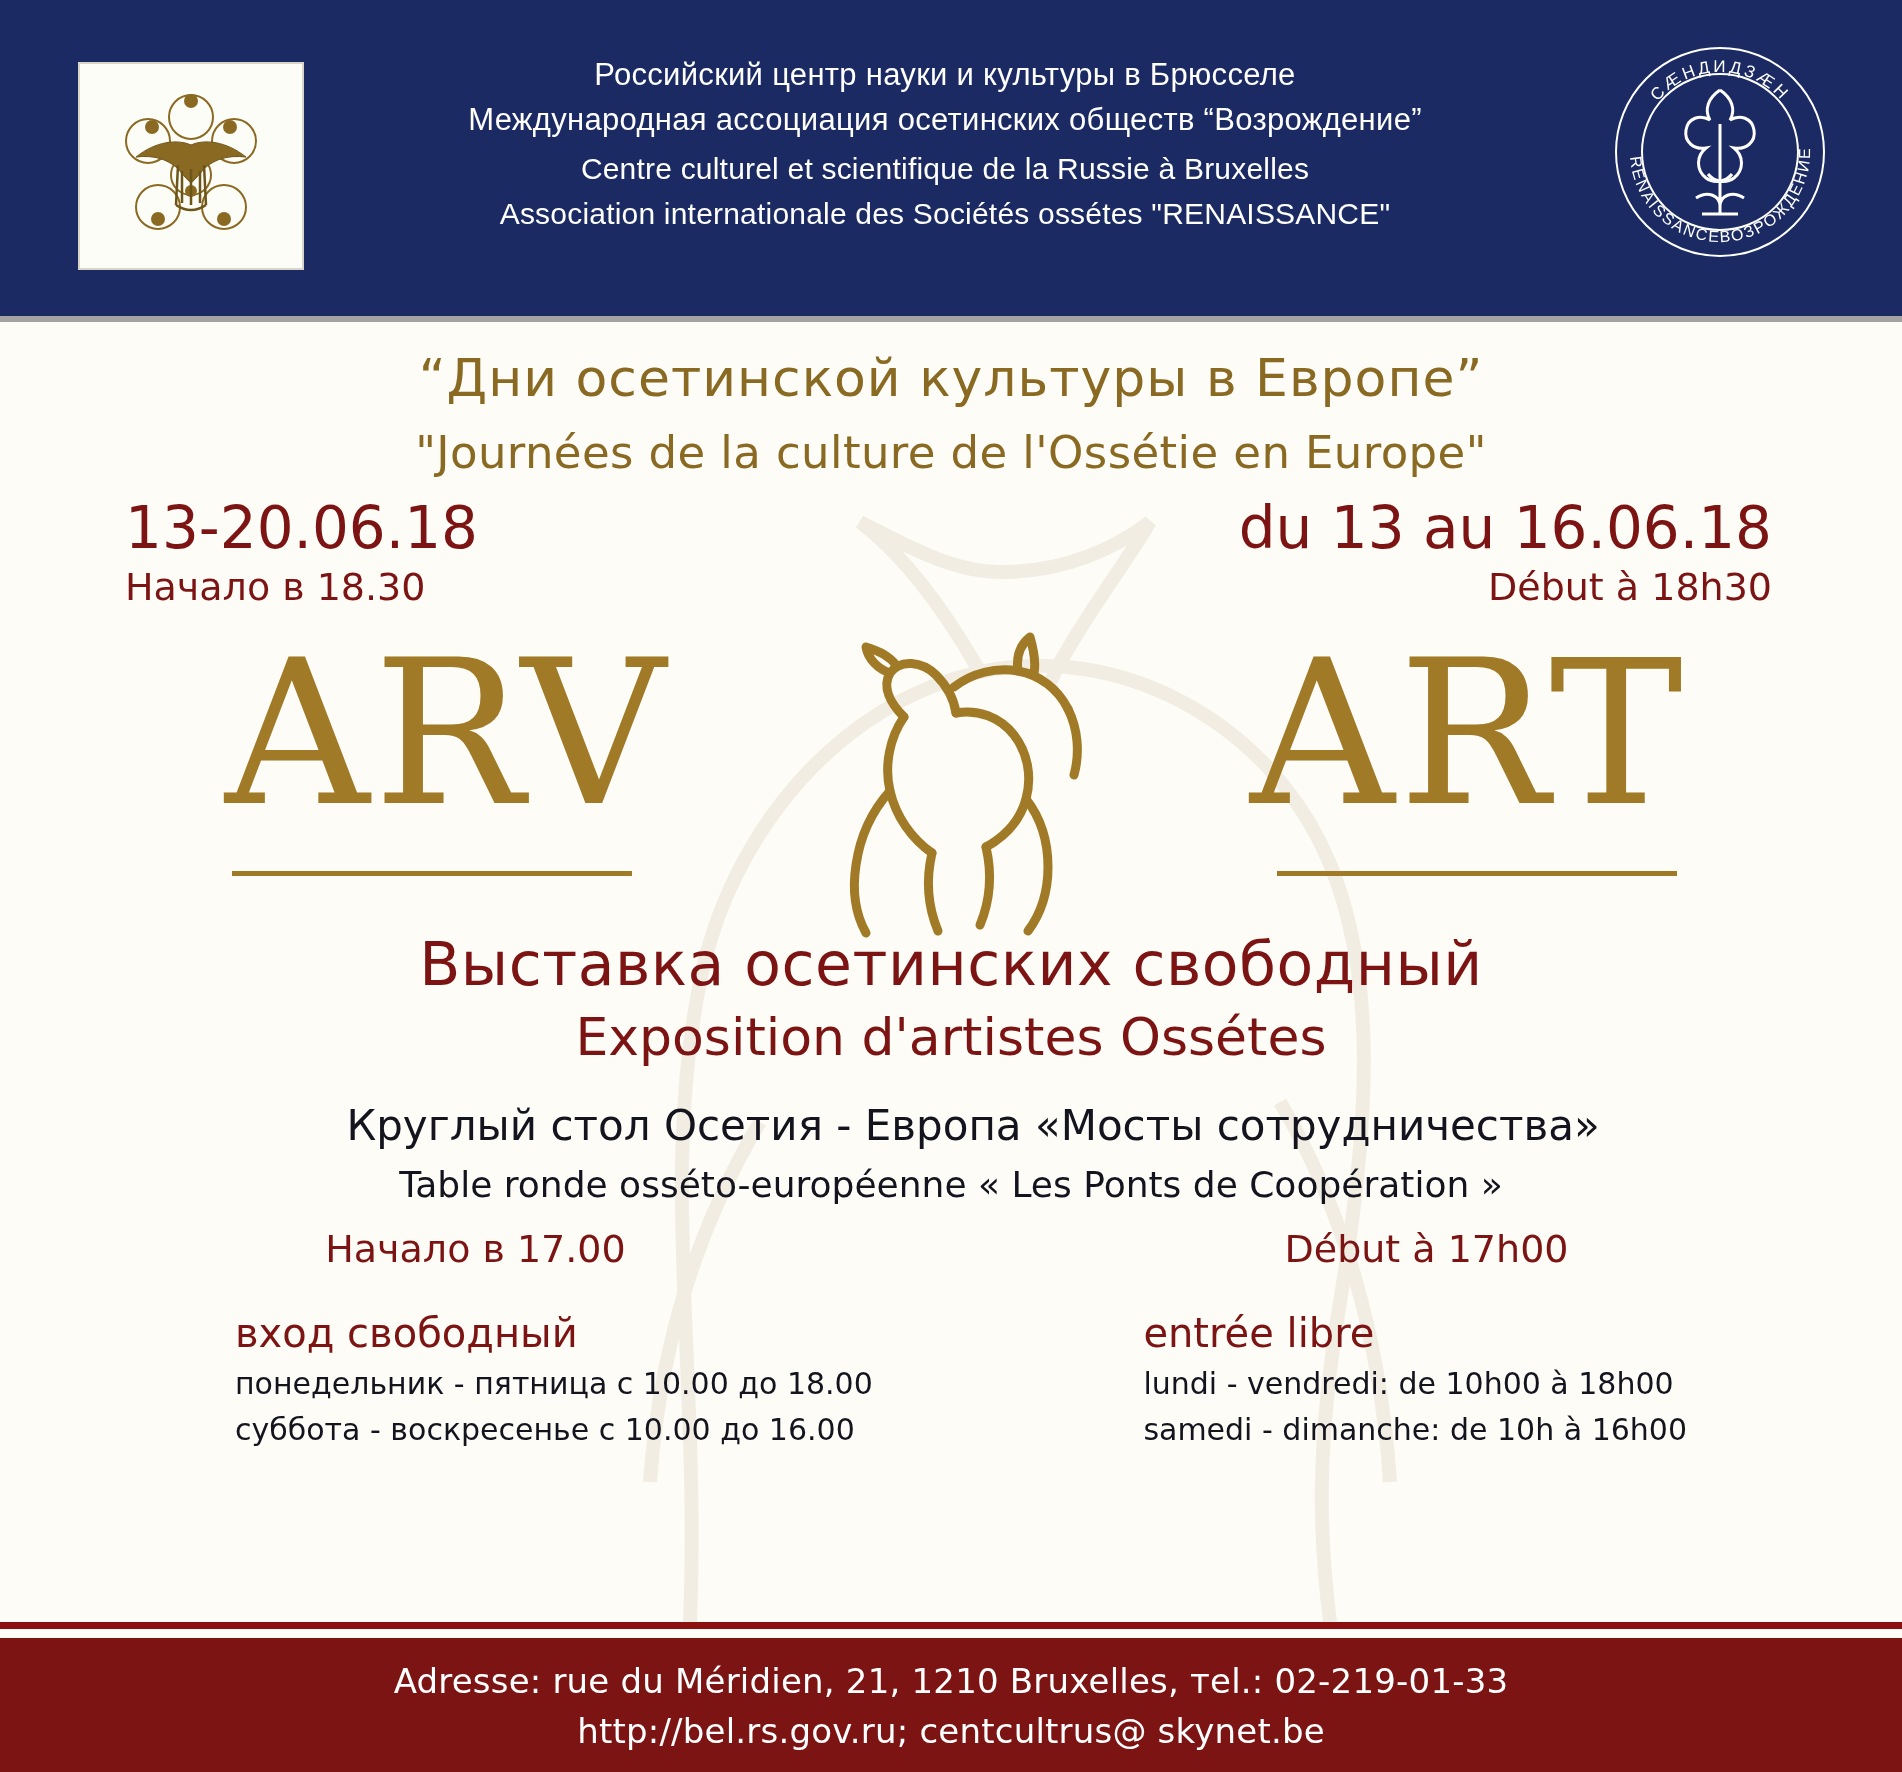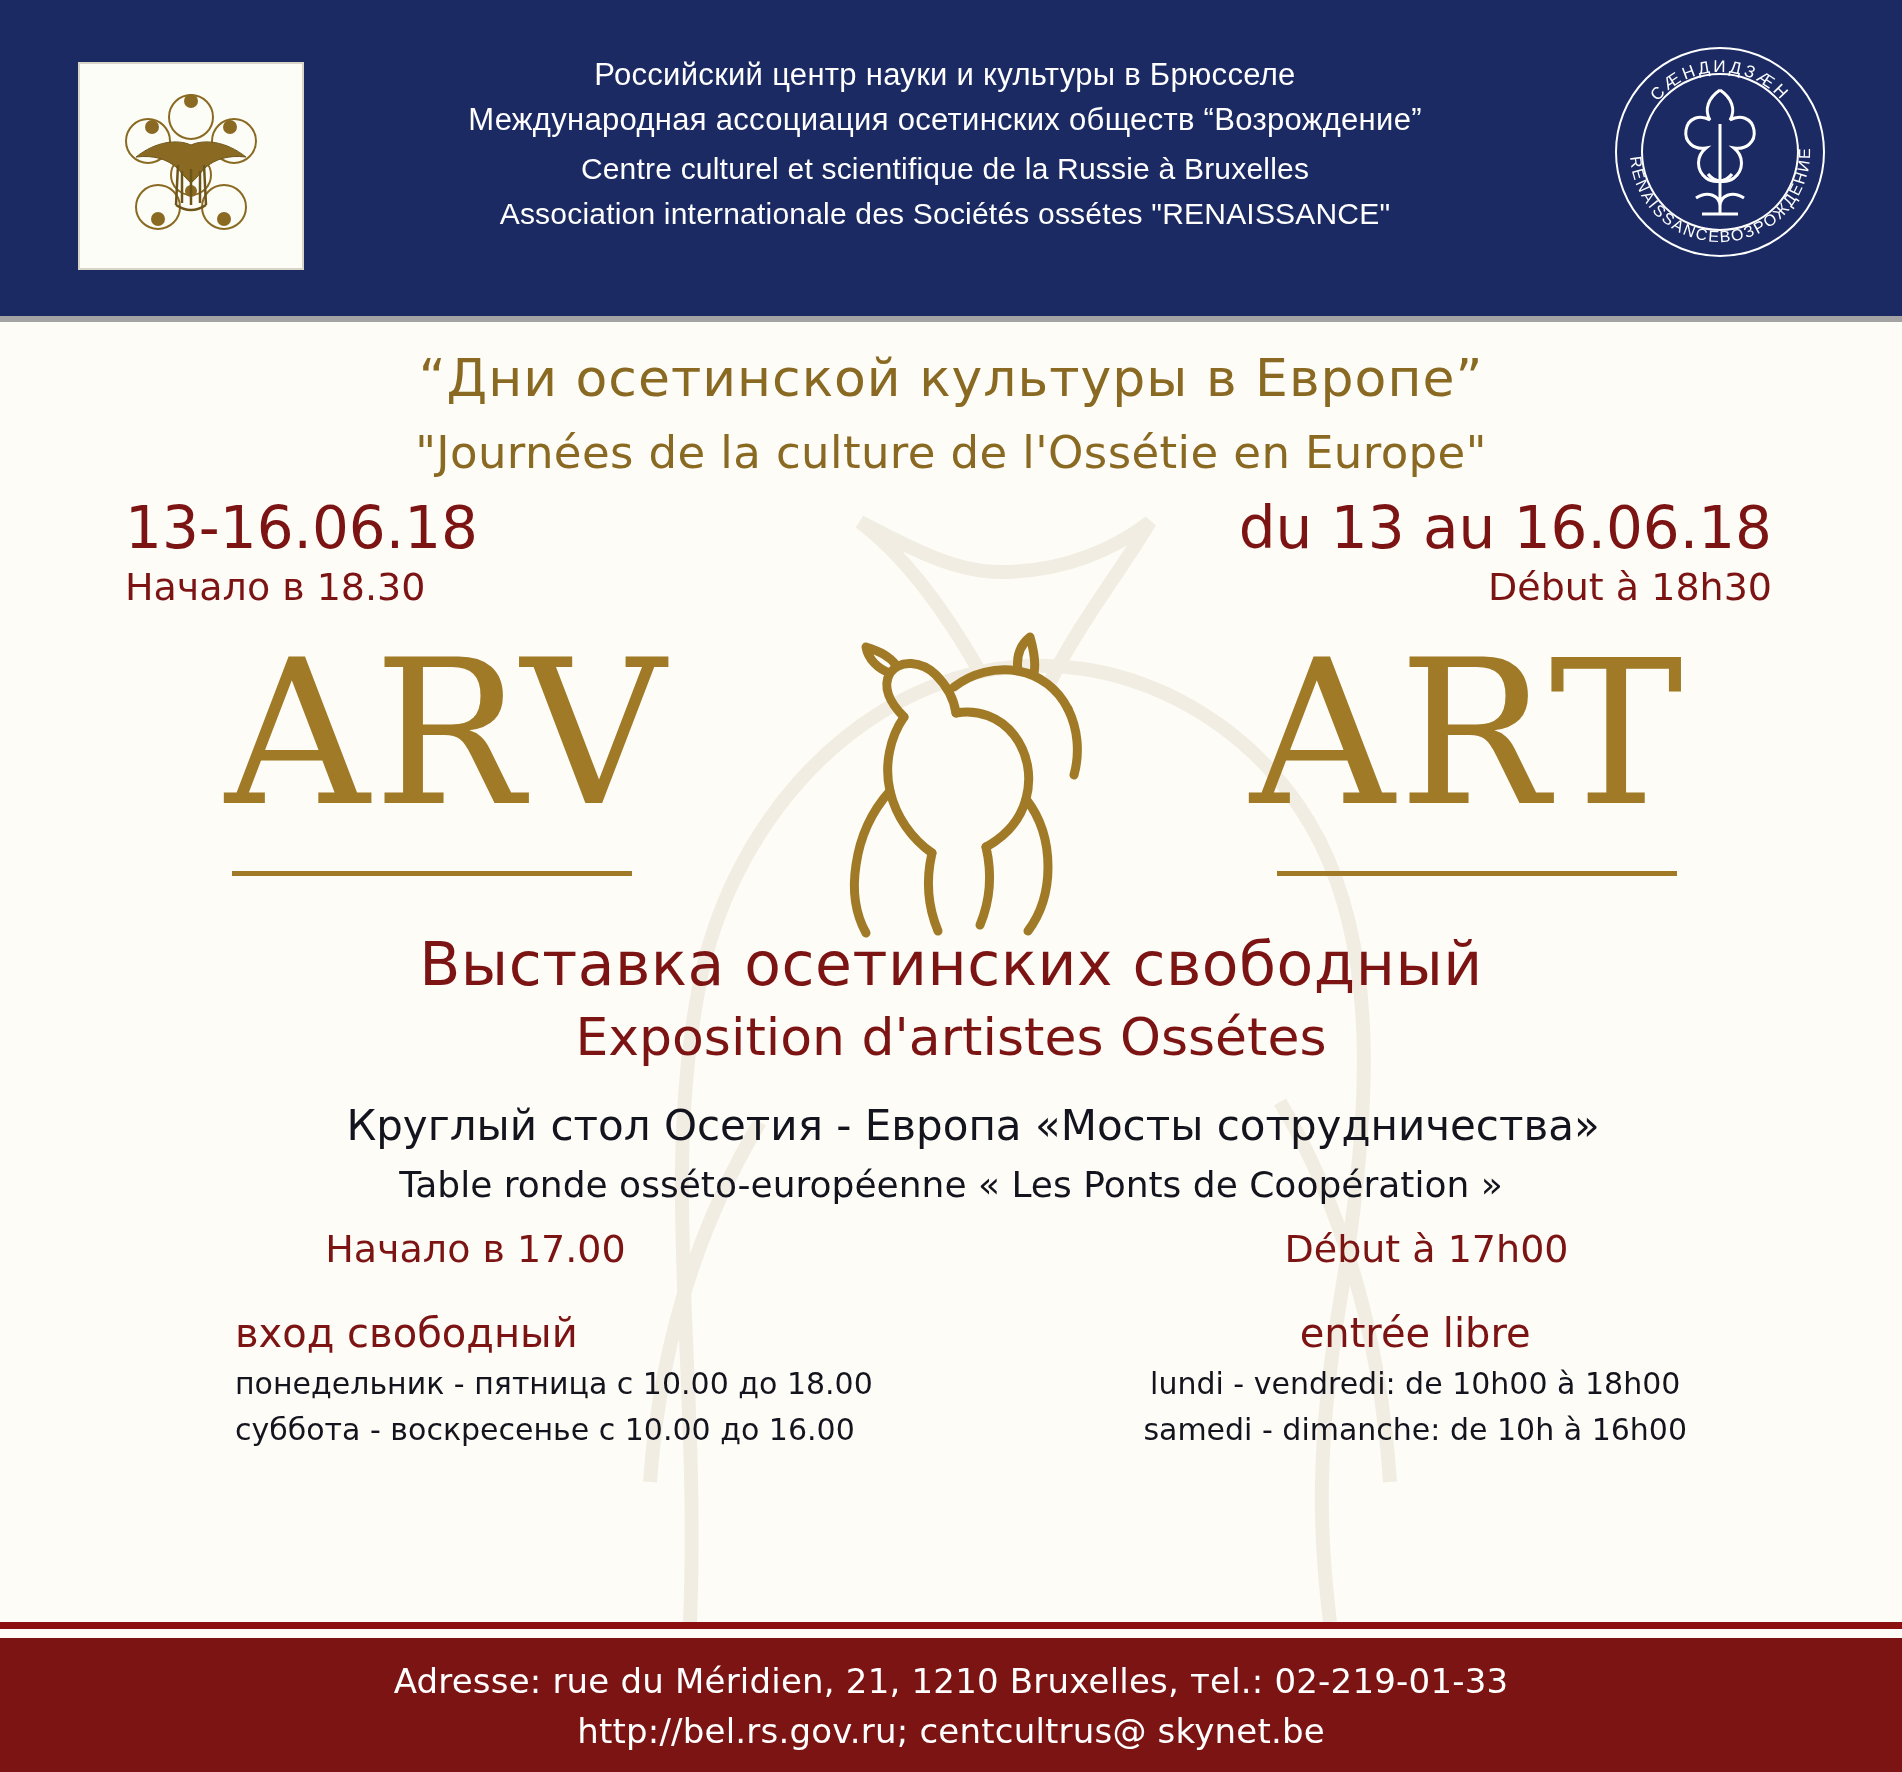--- a/index.html
+++ b/index.html
@@ -240,21 +240,21 @@
   .hours-left {
     position: absolute;
     left: 235px;
     top: 0;
     text-align: left;
   }
   .hours-right {
     position: absolute;
     right: 215px;
     top: 0;
-    text-align: center;
+    text-align: left;
   }
   .free-entry {
     font-family: "DejaVu Sans", sans-serif;
     font-size: 40px;
     color: #7d1414;
     line-height: 56px;
   }
   .hour-line {
     font-family: "DejaVu Sans", sans-serif;
     font-size: 30px;
@@ -370,21 +370,21 @@
       </g>
     </svg>
 
     <div class="titles">
       <div class="title-ru">“Дни осетинской культуры в Европе”</div>
       <div class="title-fr">"Journées de la culture de l'Ossétie en Europe"</div>
     </div>
 
     <div class="dates-row">
       <div class="date-left">
-        <div class="date-main">13-16.06.18</div>
+        <div class="date-main">13-20.06.18</div>
         <div class="date-sub">Начало в 18.30</div>
       </div>
       <div class="date-right">
         <div class="date-main">du 13 au 16.06.18</div>
         <div class="date-sub">Début à 18h30</div>
       </div>
     </div>
 
     <div class="logo-block">
       <div class="logo-word logo-arv">ARV</div>

